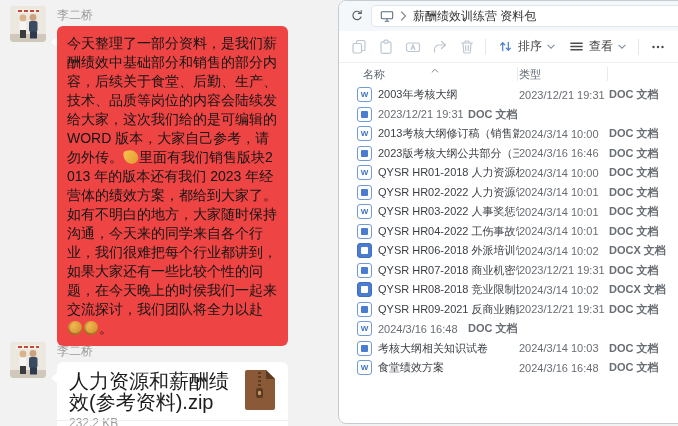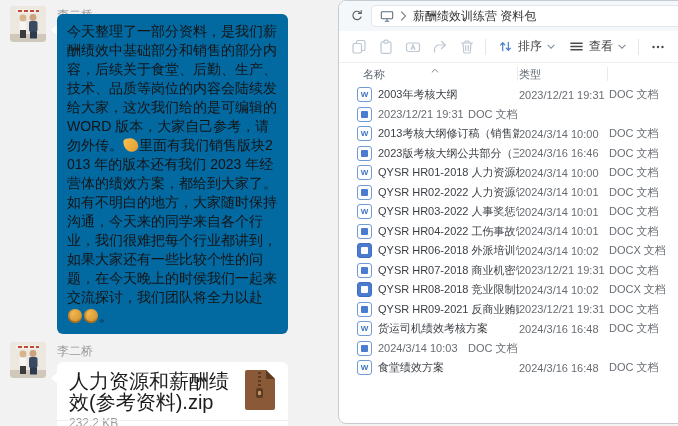--- a/index.html
+++ b/index.html
@@ -8,21 +8,21 @@
 
   
   .chat-panel { position:absolute; left:0; top:0; width:338px; height:330px; background:#f2f2f2; }
   .avatar { position:absolute; left:10px; width:36px; height:36px; border-radius:4px; overflow:hidden; background:#e9e4dc; }
   .avatar svg { display:block; }
   .av1 { top:6px; }
   .av2 { top:342px; }
   .sender { position:absolute; left:57px; font-size:12px; color:#999; }
   .sn1 { top:7px; }
   .sn2 { top:343px; }
-  .bubble { position:absolute; left:57px; top:14px; width:231px; background:#0369a1; border-radius:6px;
+  .bubble { position:absolute; left:57px; top:26px; width:231px; background:#ef4444; border-radius:6px;
             padding:8px 10px; font-size:14px; line-height:19px; color:#141414; word-break:break-all; }
   .bubble::before, .file-card::before { content:""; position:absolute; left:-6px; top:11px; width:0; height:0;
             border-top:5px solid transparent; border-bottom:5px solid transparent; border-right:6px solid #fff; }
   .e-pray, .e-fist { display:inline-block; width:14px; height:14px; vertical-align:-2px; margin:0 1px; }
   .e-pray { background:linear-gradient(135deg,#f8c452,#e3992f); border-radius:30% 65% 45% 65%; transform:rotate(-12deg); }
   .e-fist { background:radial-gradient(circle at 35% 32%,#f2b94e,#c9872c); border-radius:46%;
             box-shadow:inset 0 -2px 0 rgba(120,70,10,.45), inset 2px 0 0 rgba(120,70,10,.25); }
 
   .file-card { position:absolute; left:57px; top:362px; width:231px; height:72px; background:#fff;
                border-radius:6px; padding:9px 12px; }
@@ -65,21 +65,21 @@
   .file-row { display:flex; align-items:center; height:19.5px; padding-left:18px; font-size:11px; cursor:default; }
   .ficon { position:relative; width:15px; height:15px; margin-right:6px; flex:0 0 auto;
            border:1px solid #6f9bd8; border-radius:3px; background:#fff;
            display:flex; align-items:center; justify-content:center; }
   .ficon.doc-w::after { content:"W"; color:#3f72c1; font-size:8px; font-weight:bold; line-height:1; }
   .ficon.doc-x::after { content:""; width:7px; height:7px; background:#4a7dd0; border-radius:1px; }
   .ficon.docx { background:var(--accent-blue,#4a7dd0); border-color:#3f6fbe; }
   .ficon.docx::after { content:""; width:7px; height:7px; background:#fff; border-radius:1px; }
   .fname { width:141px; color:#3b3f44; white-space:nowrap; overflow:hidden; }
   .fdate { width:90px; color:#686d73; }
-  .ftype { color:#686d73; white-space:nowrap; }
+  .ftype { color:#686d73; white-space:nowrap;font-weight:bold; }
 </style>
 </head>
 <body>
 
 <div class="screen">
 
   <div class="chat-panel">
 
     <div class="avatar av1">
       <svg width="36" height="36" viewBox="0 0 36 36">
@@ -314,27 +314,27 @@
 
   <div class="file-row">
     <span class="ficon doc-x"></span>
     <span class="fname">QYSR HR09-2021 反商业贿赂管理细则</span>
     <span class="fdate">2023/12/21 19:31</span>
     <span class="ftype">DOC 文档</span>
   </div>
 
   <div class="file-row">
     <span class="ficon doc-w"></span>
-    <span class="fname">货运司机绩效考核方案</span>
     <span class="fdate">2024/3/16 16:48</span>
     <span class="ftype">DOC 文档</span>
   </div>
 
   <div class="file-row">
     <span class="ficon doc-x"></span>
+    <span class="fname">考核大纲相关知识试卷</span>
     <span class="fdate">2024/3/14 10:03</span>
     <span class="ftype">DOC 文档</span>
   </div>
 
   <div class="file-row">
     <span class="ficon doc-w"></span>
     <span class="fname">食堂绩效方案</span>
     <span class="fdate">2024/3/16 16:48</span>
     <span class="ftype">DOC 文档</span>
   </div>

